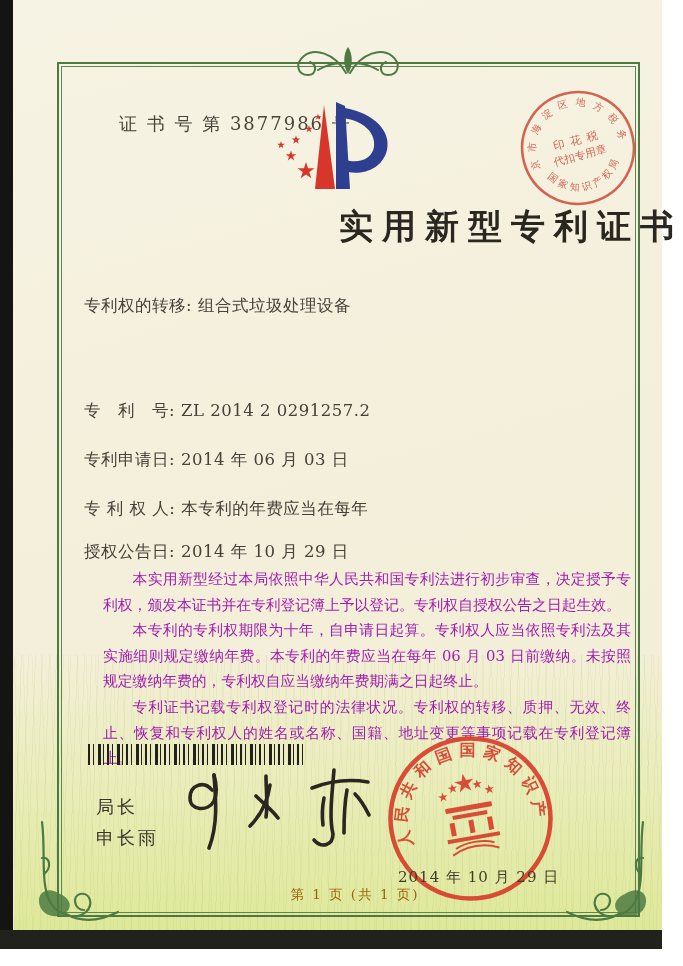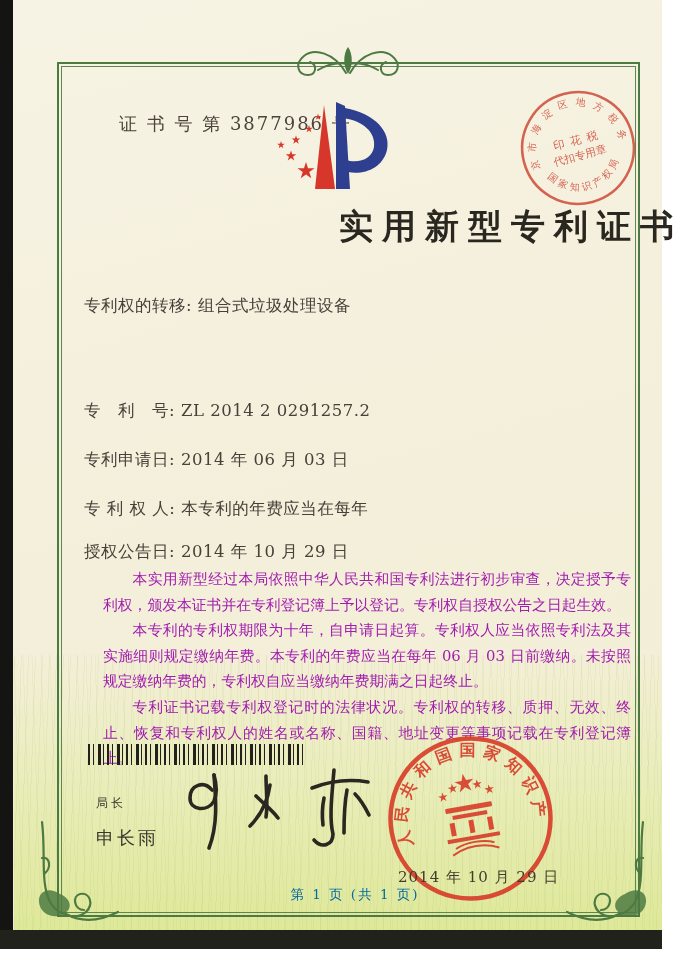--- a/index.html
+++ b/index.html
@@ -33,31 +33,31 @@
   .field .val { margin-left:6px; }
   .f0 { top:295px; } .f1 { top:350px; } .f2 { top:400px;text-align:center; } .f3 { top:449px; } .f4 { top:498px; } .f5 { top:541px; }
 
   .body-text { position:absolute; left:84px; top:566px; width:528px; font-size:14.8px;
                line-height:1.73; color:#a21caf; text-align:justify;margin-left:19px; }
   .body-text p { text-indent:2em; }
 
   .barcode { position:absolute; left:88px; top:744px; width:218px; height:21px;
              background:repeating-linear-gradient(90deg,#23211c 0 2px,rgba(0,0,0,0) 2px 5px,#23211c 5px 6px,rgba(0,0,0,0) 6px 10px,#23211c 10px 13px,rgba(0,0,0,0) 13px 15px,#23211c 15px 16px,rgba(0,0,0,0) 16px 19px); }
 
-  .director-title { position:absolute; left:96px; top:795px; font-size:12px; color:#3b362d; letter-spacing:3px; }
+  .director-title { position:absolute; left:96px; top:795px; font-size:18px; color:#3b362d; letter-spacing:3px; }
   .director-name  { position:absolute; left:96px; top:826px; font-size:18px; color:#3b362d; letter-spacing:3px; }
   .signature { position:absolute; left:172px; top:760px; z-index:2; }
 
   .seal-main { position:absolute; left:383px; top:731px; z-index:1; opacity:0.93; }
   .seal-date { position:absolute; left:398px; top:868px; width:170px; font-size:15px;
                color:#433b2c; letter-spacing:1px; z-index:3; }
   .seal-tax { position:absolute; left:516px; top:86px; opacity:0.85; }
 
   .footer { position:absolute; left:57px; top:886px; width:596px; text-align:center;
-            font-size:13.5px; color:#0369a1; letter-spacing:2px; }
+            font-size:13.5px; color:#a16207; letter-spacing:2px; }
 </style>
 </head>
 <body>
 
 <div class="page">
 
   <div class="paper"></div>
   <div class="tint"></div>
   <div class="edge-left"></div>
   <div class="edge-bottom"></div>

